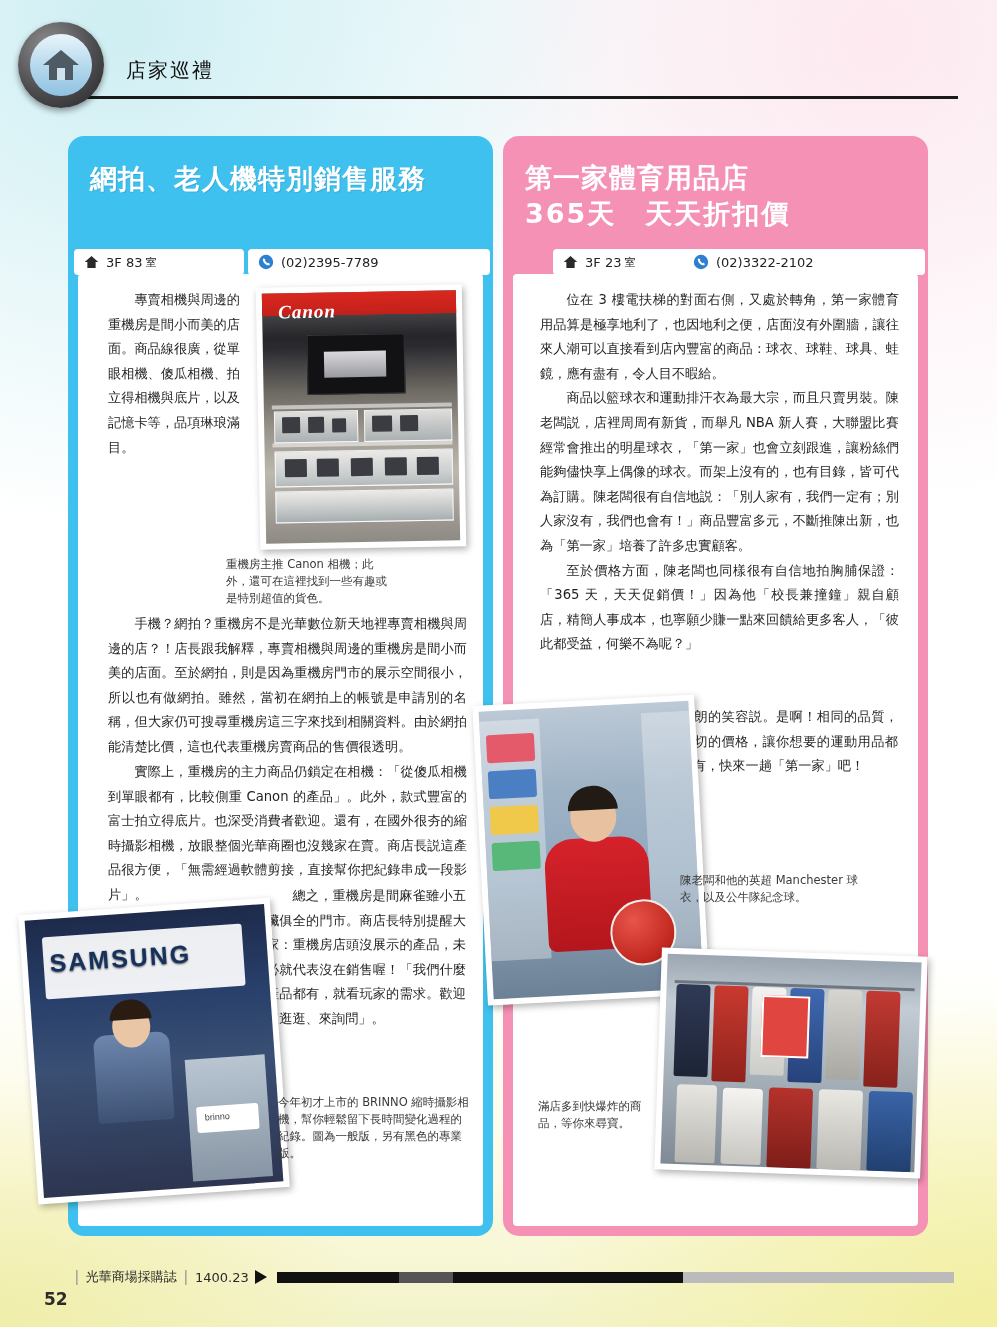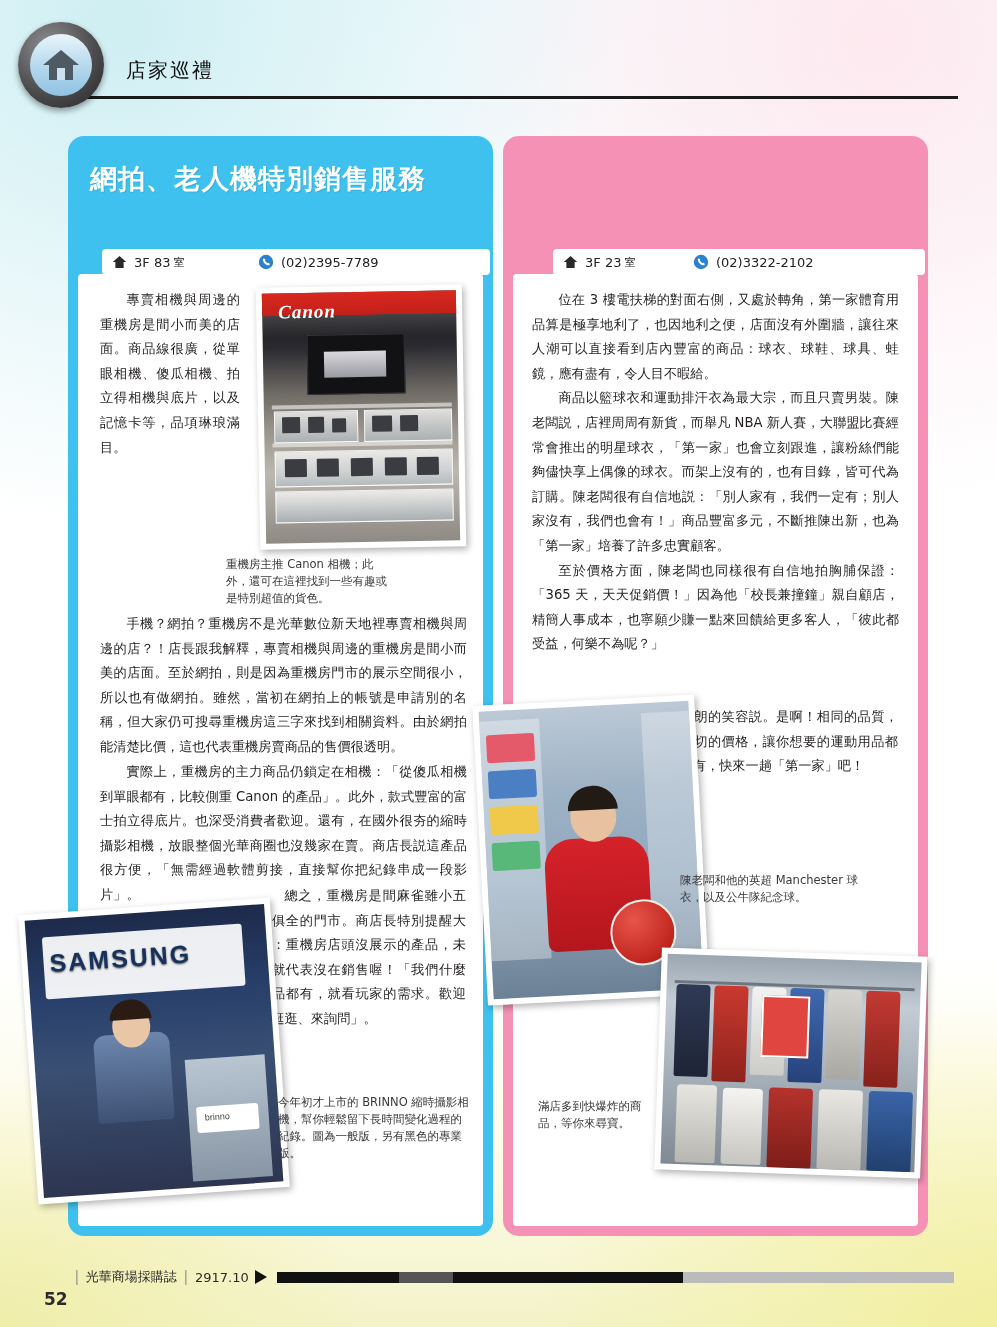--- a/index.html
+++ b/index.html
@@ -82,34 +82,34 @@
   .title-right .l1{font-size:27px;line-height:36px;letter-spacing:1px;}
   .title-right .l2{font-size:27px;line-height:36px;letter-spacing:2px;}
 
   
   .chip{
     position:absolute;height:26px;background:#ffffff;border-radius:4px;
     display:flex;align-items:center;padding:0 10px;
     font-size:13px;color:#222;font-family:"DejaVu Sans",sans-serif;
   }
   .chip .ico{margin-right:7px;display:flex;align-items:center;}
-  .chip-room-l{left:102px;top:249px;width:150px;}
+  .chip-room-l{left:74px;top:249px;width:150px;}
   .chip-tel-l {left:248px;top:249px;width:222px;}
   .chip-room-r{left:553px;top:249px;width:150px;}
   .chip-tel-r {left:683px;top:249px;width:222px;}
   .chip .unit{font-size:11px;margin-left:3px;}
 
   
   .col-text{
     position:absolute;
     font-family:"DejaVu Sans",sans-serif;
     font-size:13.2px;line-height:24.6px;color:#231f20;
     text-align:justify;
   }
-  .indent{text-indent:2em;display:block;}
+  .indent{text-indent:2em;display:block;margin-left:8px;}
 
   .lt-1{left:100px;top:288px;width:140px;}
   .lt-2{left:100px;top:612px;width:367px;}
   .lt-3{left:100px;top:760px;width:367px;}
   .lt-4{left:258px;top:884px;width:208px;}
 
   .rt-1{left:532px;top:288px;width:367px;}
   .rt-2{left:640px;top:705px;width:258px;}
 
   
@@ -312,20 +312,22 @@
     <div style="position:absolute;left:166px;top:204px;font-size:9px;color:#444;font-family:'Liberation Sans',sans-serif;">brinno</div>
   </div>
 </div>
 
 <div class="caption cap-brinno">今年初才上市的 BRINNO 縮時攝影相機，幫你輕鬆留下長時間變化過程的紀錄。圖為一般版，另有黑色的專業版。</div>
 
 <div class="panel-right"></div>
 <div class="panel-right-inner"></div>
 
 <div class="title-right">
+  <div class="l1">第一家體育用品店</div>
+  <div class="l2">365天　天天折扣價</div>
 </div>
 
 <div class="chip chip-room-r">
   <span class="ico">
     <svg width="15" height="14" viewBox="0 0 20 18">
         <polygon points="10,1 19,9 15.5,9 15.5,17 4.5,17 4.5,9 1,9" fill="#2a2a2a"></polygon>
       </svg>
   </span>
   <span>3F 23</span>
   <span class="unit">室</span>
@@ -384,16 +386,16 @@
   </div>
 </div>
 
 <div class="caption cap-shop">滿店多到快爆炸的商品，等你來尋寶。</div>
 
 <div class="footer">
   <span class="pg">52</span>
   <span class="sep">|</span>
   <span class="ftxt">光華商場採購誌</span>
   <span class="sep">|</span>
-  <span class="ftxt">2917.10</span>
+  <span class="ftxt">1400.23</span>
   <span class="arrow-head"></span>
   <span class="bar"></span>
 </div>
 
 </body></html>

